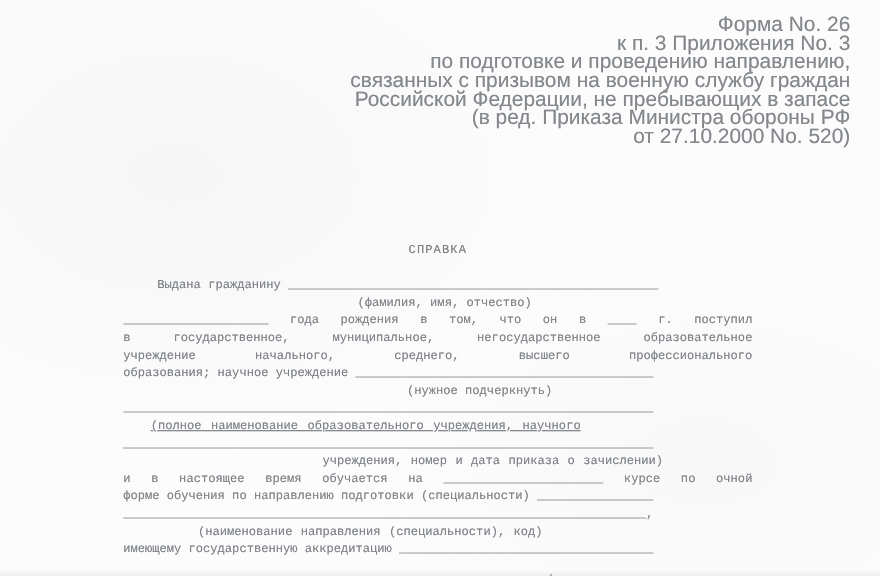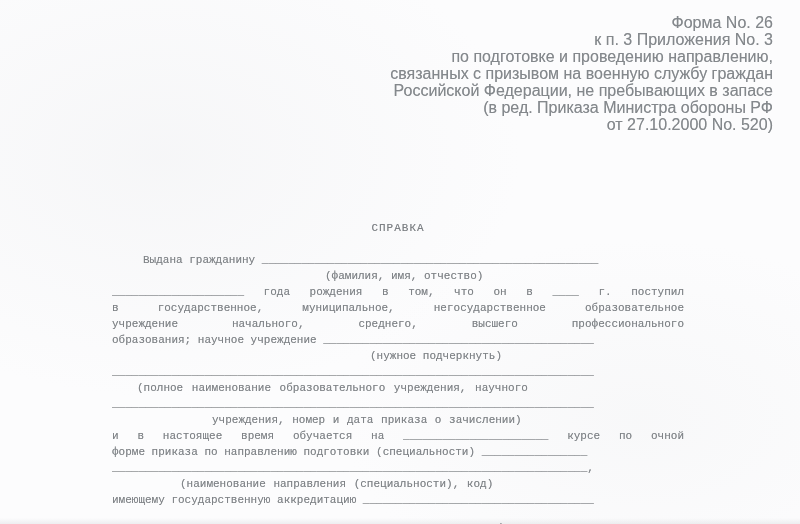--- a/index.html
+++ b/index.html
@@ -24,21 +24,21 @@
     pointer-events: none;
   }
 
   
   .ref-header {
     position: absolute;
     top: 14px;
     right: 27px;
     text-align: right;
     font-family: "Liberation Sans", sans-serif;
-    font-size: 16px;
+    font-size: 19px;
     line-height: 17px;
     color: #84888c;
     text-shadow: 0 0 0.6px rgba(132,136,140,0.55);
     white-space: nowrap;
   }
 
   
   .doc-title {
     position: absolute;
     top: 220px;
@@ -67,22 +67,22 @@
   }
   .row { height: 16px; white-space: pre; overflow: visible; }
   .row.just {
     white-space: normal;
     text-align: justify;
     text-align-last: justify;
   }
   .indent-issued  { padding-left: 31px;  }
   .c-fio          { padding-left: 213px; }
   .c-underline    { padding-left: 258px; }
-  .c-fullname     { padding-left: 25px;  word-spacing: 2px; }
-  .c-order        { padding-left: 100px; word-spacing: 1px; }
+  .c-fullname     { padding-left: 25px;  word-spacing: 2px; text-decoration: underline; }
+  .c-order        { padding-left: 100px; word-spacing: 1px; text-align: center; }
   .c-direction    { padding-left: 68px;  word-spacing: 1px; }
   .c-filled       { padding-left: 385px; margin-top: 12px; }
   .rule { letter-spacing: 0; }
 </style>
 </head>
 <body>
 
 <div class="page">
 
   <div class="ref-header">
@@ -103,20 +103,20 @@
     <div class="row just">____________________ года рождения в том, что он в ____ г. поступил</div>
     <div class="row just">в государственное, муниципальное, негосударственное образовательное</div>
     <div class="row just">учреждение начального, среднего, высшего профессионального</div>
     <div class="row">образования; научное учреждение _________________________________________</div>
     <div class="row c-underline">(нужное подчеркнуть)</div>
     <div class="row rule">_________________________________________________________________________</div>
     <div class="row c-fullname">(полное наименование образовательного учреждения, научного</div>
     <div class="row rule">_________________________________________________________________________</div>
     <div class="row c-order">учреждения, номер и дата приказа о зачислении)</div>
     <div class="row just">и в настоящее время обучается на ______________________ курсе по очной</div>
-    <div class="row">форме приказа по направлению подготовки (специальности) ________________</div>
+    <div class="row">форме обучения по направлению подготовки (специальности) ________________</div>
     <div class="row rule">________________________________________________________________________,</div>
     <div class="row c-direction">(наименование направления (специальности), код)</div>
     <div class="row">имеющему государственную аккредитацию ___________________________________</div>
     <div class="row c-filled">(заполняется</div>
   </div>
 
 </div>
 
 </body></html>

